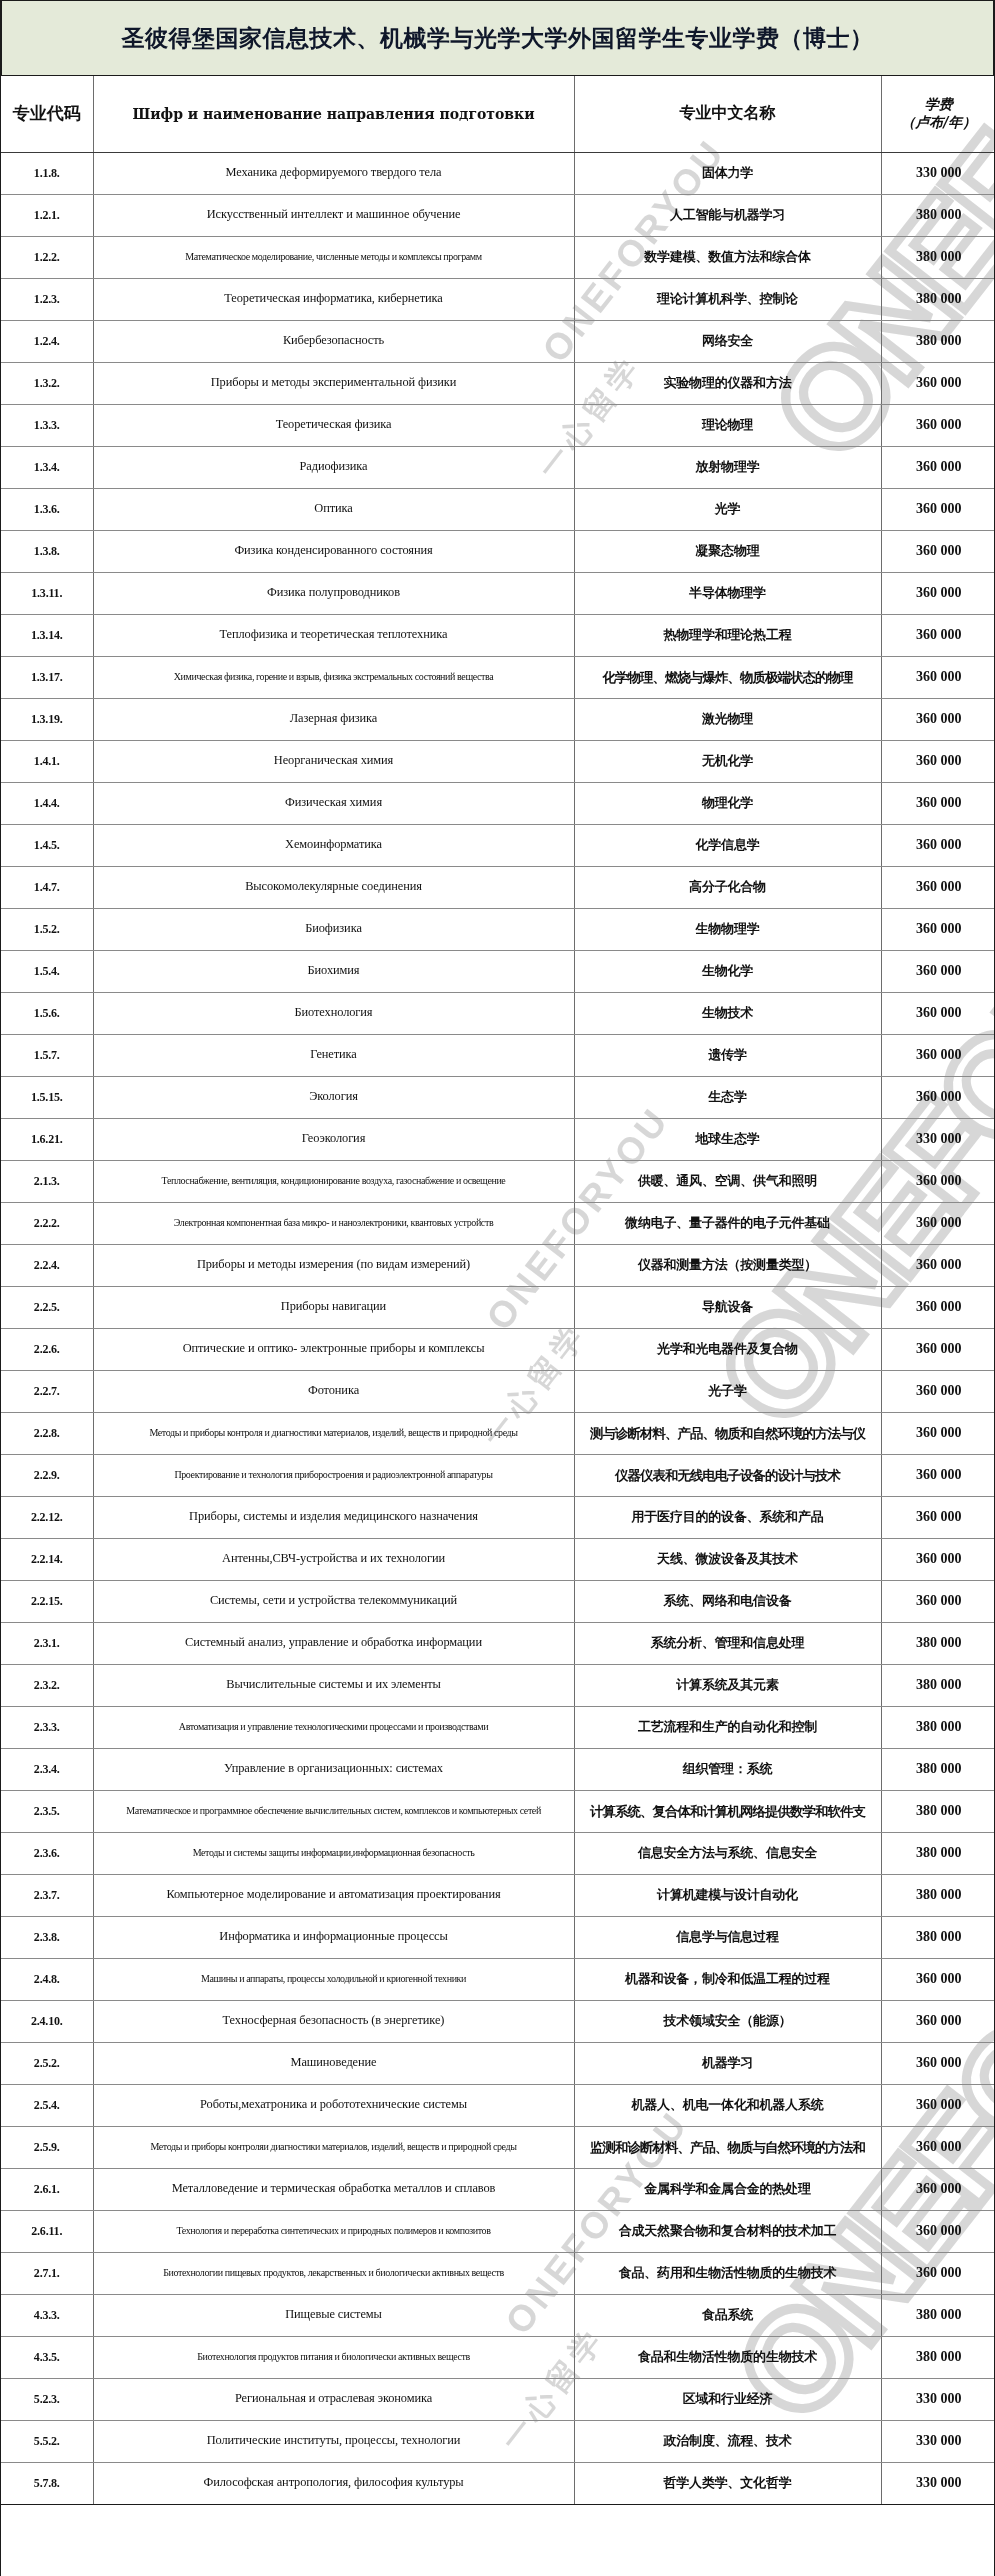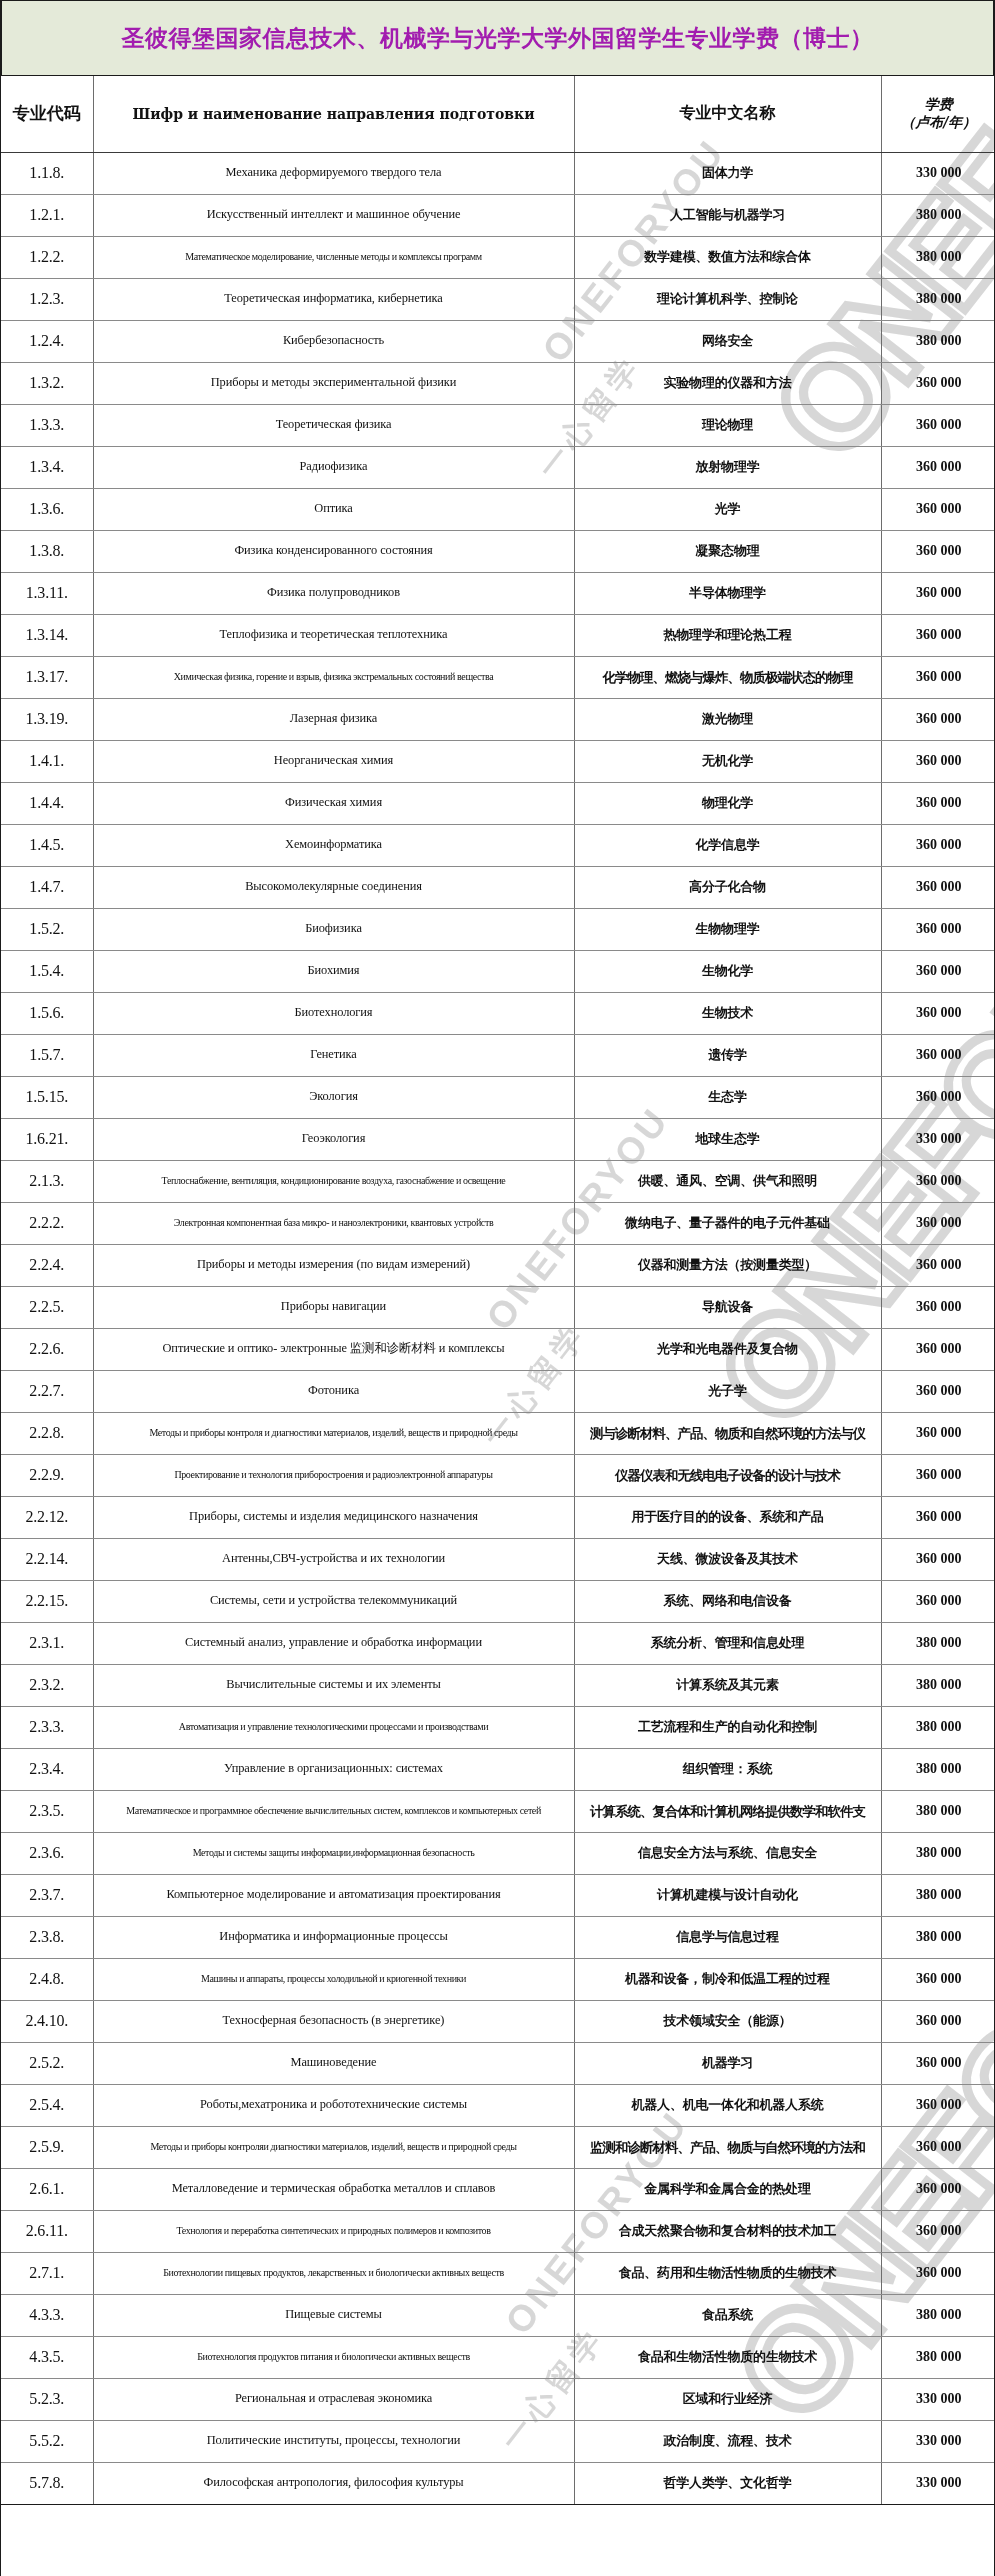--- a/index.html
+++ b/index.html
@@ -67,21 +67,21 @@
     height:76px;
     display:flex;
     align-items:center;
     justify-content:center;
     margin:0;
   }
   .title-text{
     font-family:"DejaVu Serif","Liberation Serif",serif;
     font-weight:700;
     font-size:23px;
-    color:#a21caf;
+    color:#0f172a;
     letter-spacing:0.5px;
     text-align:center;
     line-height:1.1;
   }
   
   table.tuition{
     position:relative;
     z-index:10;
     width:995px;
     border-collapse:collapse;
@@ -112,22 +112,22 @@
     font-weight:700;
     font-family:"DejaVu Serif","Liberation Serif",serif;
   }
   .th-code{font-size:17px;}
   .th-ru{font-size:14px;font-family:"Liberation Serif","DejaVu Serif",serif;}
   .th-cn{font-size:16px;margin-top:16px;}
   .th-fee{font-size:14px;line-height:1.25;font-style:italic;}
 
   table.tuition tbody tr{height:42px;}
   td.code{
-    font-size:16px;
-    font-weight:400;
+    font-size:12px;
+    font-weight:700;
     font-family:"Liberation Serif","DejaVu Serif",serif;
     letter-spacing:-0.2px;
   }
   td.ru{
     font-size:12.4px;
     font-weight:400;
     font-family:"Liberation Serif","DejaVu Serif",serif;
     line-height:1.45;
     letter-spacing:-0.1px;
   }
@@ -356,21 +356,21 @@
           <td class="fee">360 000</td>
         </tr>
         <tr>
           <td class="code">2.2.5.</td>
           <td class="ru">Приборы навигации</td>
           <td class="cn">导航设备</td>
           <td class="fee">360 000</td>
         </tr>
         <tr>
           <td class="code">2.2.6.</td>
-          <td class="ru">Оптические и оптико- электронные 监测和诊断材料 и комплексы</td>
+          <td class="ru">Оптические и оптико- электронные приборы и комплексы</td>
           <td class="cn">光学和光电器件及复合物</td>
           <td class="fee">360 000</td>
         </tr>
         <tr>
           <td class="code">2.2.7.</td>
           <td class="ru">Фотоника</td>
           <td class="cn">光子学</td>
           <td class="fee">360 000</td>
         </tr>
         <tr>

